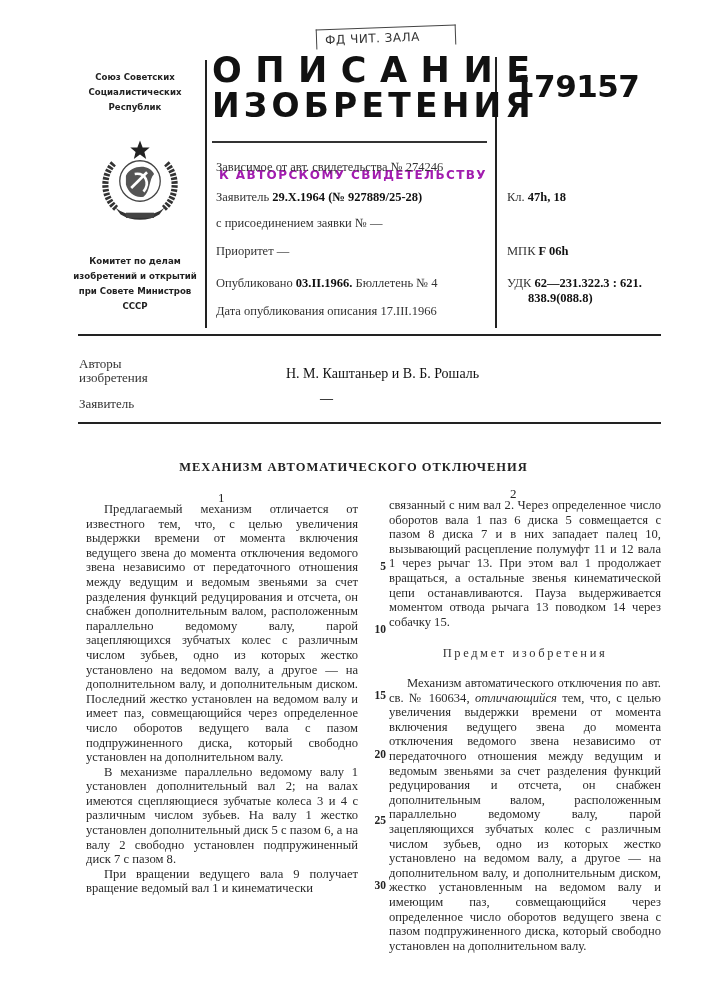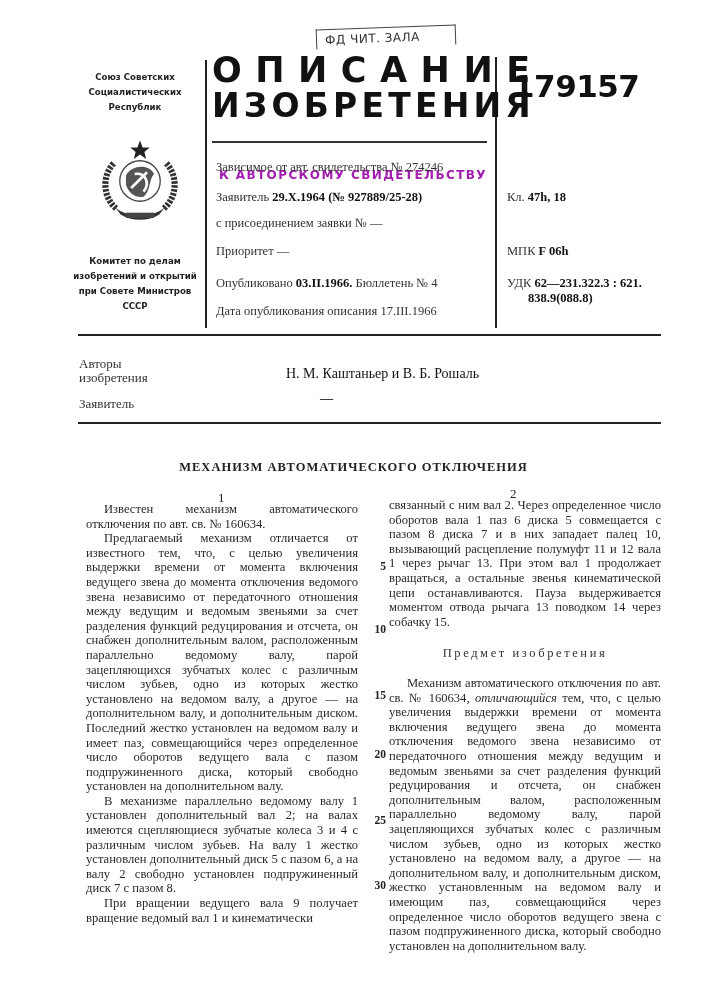--- a/index.html
+++ b/index.html
@@ -144,21 +144,20 @@
 <div class="abs authors">Н. М. Каштаньер и В. Б. Рошаль</div>
 <div class="abs label-small" style="top:397px">Заявитель</div>
 <div class="abs dash">—</div>
 
 <div class="abs doc-title">МЕХАНИЗМ АВТОМАТИЧЕСКОГО ОТКЛЮЧЕНИЯ</div>
 
 <div class="abs colnum" style="left:218px; top:490px">1</div>
 <div class="abs colnum" style="left:510px; top:486px">2</div>
 
 <div class="abs col left-col">
-  <p class="ind">Известен механизм автоматического отключения по авт. св. № 160634.</p>
   <p class="ind">Предлагаемый механизм отличается от известного тем, что, с целью увеличения выдержки времени от момента включения ведущего звена до момента отключения ведомого звена независимо от передаточного отношения между ведущим и ведомым звеньями за счет разделения функций редуцирования и отсчета, он снабжен дополнительным валом, расположенным параллельно ведомому валу, парой зацепляющихся зубчатых колес с различным числом зубьев, одно из которых жестко установлено на ведомом валу, а другое — на дополнительном валу, и дополнительным диском. Последний жестко установлен на ведомом валу и имеет паз, совмещающийся через определенное число оборотов ведущего вала с пазом подпружиненного диска, который свободно установлен на дополнительном валу.</p>
   <p class="ind">В механизме параллельно ведомому валу 1 установлен дополнительный вал 2; на валах имеются сцепляющиеся зубчатые колеса 3 и 4 с различным числом зубьев. На валу 1 жестко установлен дополнительный диск 5 с пазом 6, а на валу 2 свободно установлен подпружиненный диск 7 с пазом 8.</p>
   <p class="ind">При вращении ведущего вала 9 получает вращение ведомый вал 1 и кинематически</p>
 </div>
 
 <div class="abs col right-col">
   <p>связанный с ним вал 2. Через определенное число оборотов вала 1 паз 6 диска 5 совмещается с пазом 8 диска 7 и в них западает палец 10, вызывающий расцепление полумуфт 11 и 12 вала 1 через рычаг 13. При этом вал 1 продолжает вращаться, а остальные звенья кинематической цепи останавливаются. Пауза выдерживается моментом отвода рычага 13 поводком 14 через собачку 15.</p>
 </div>
 
 <div class="abs section-heading">Предмет изобретения</div>

